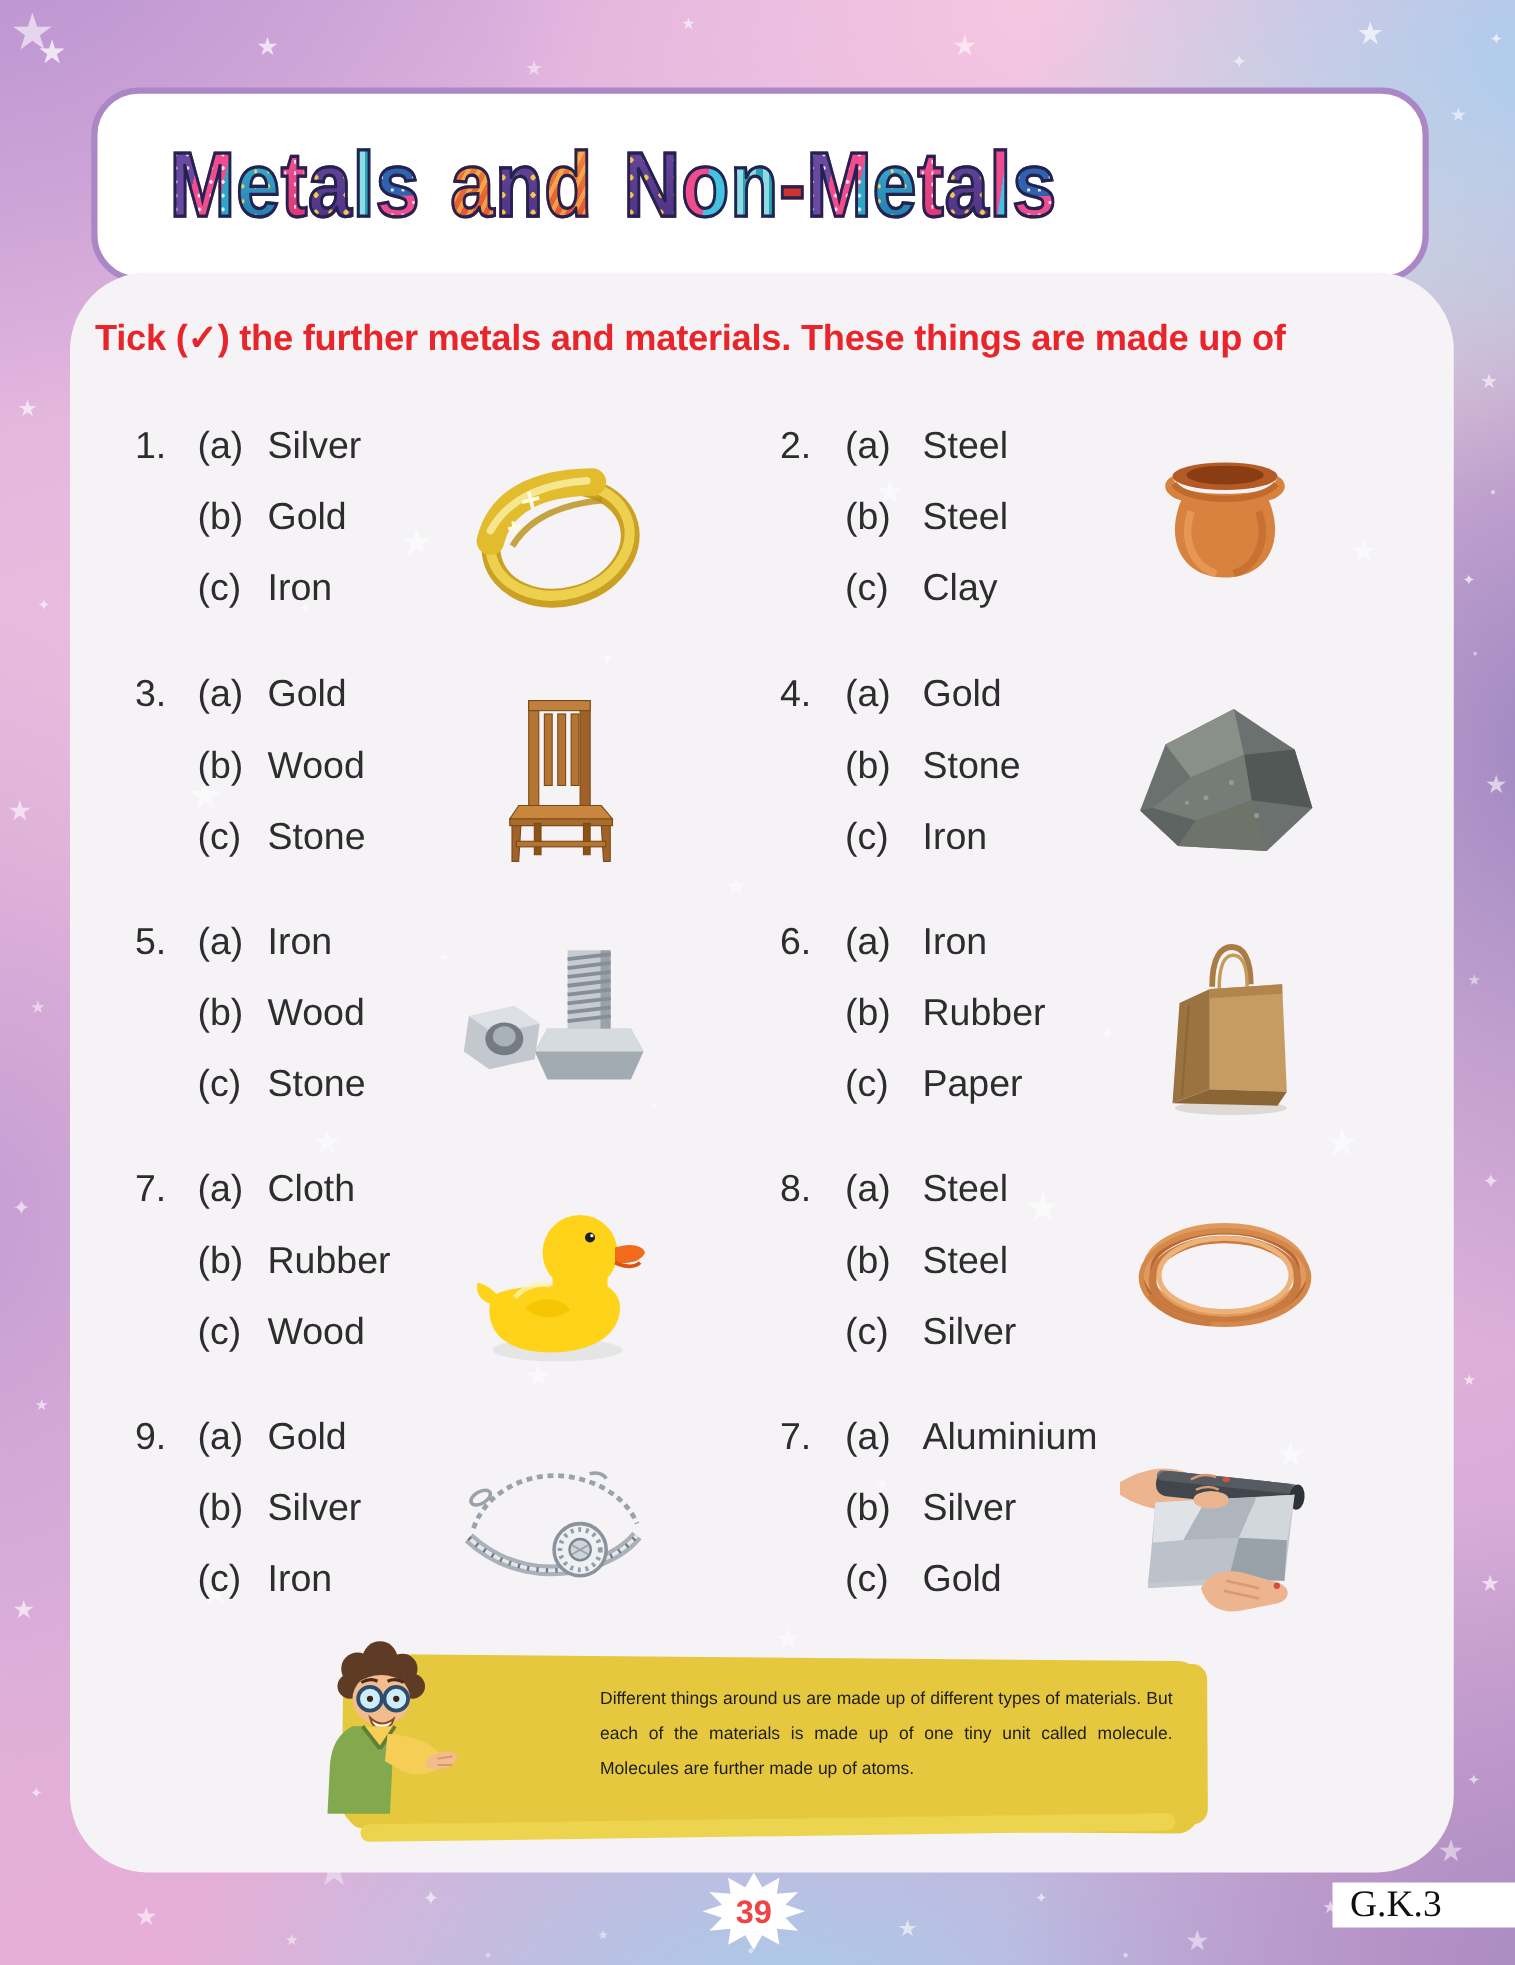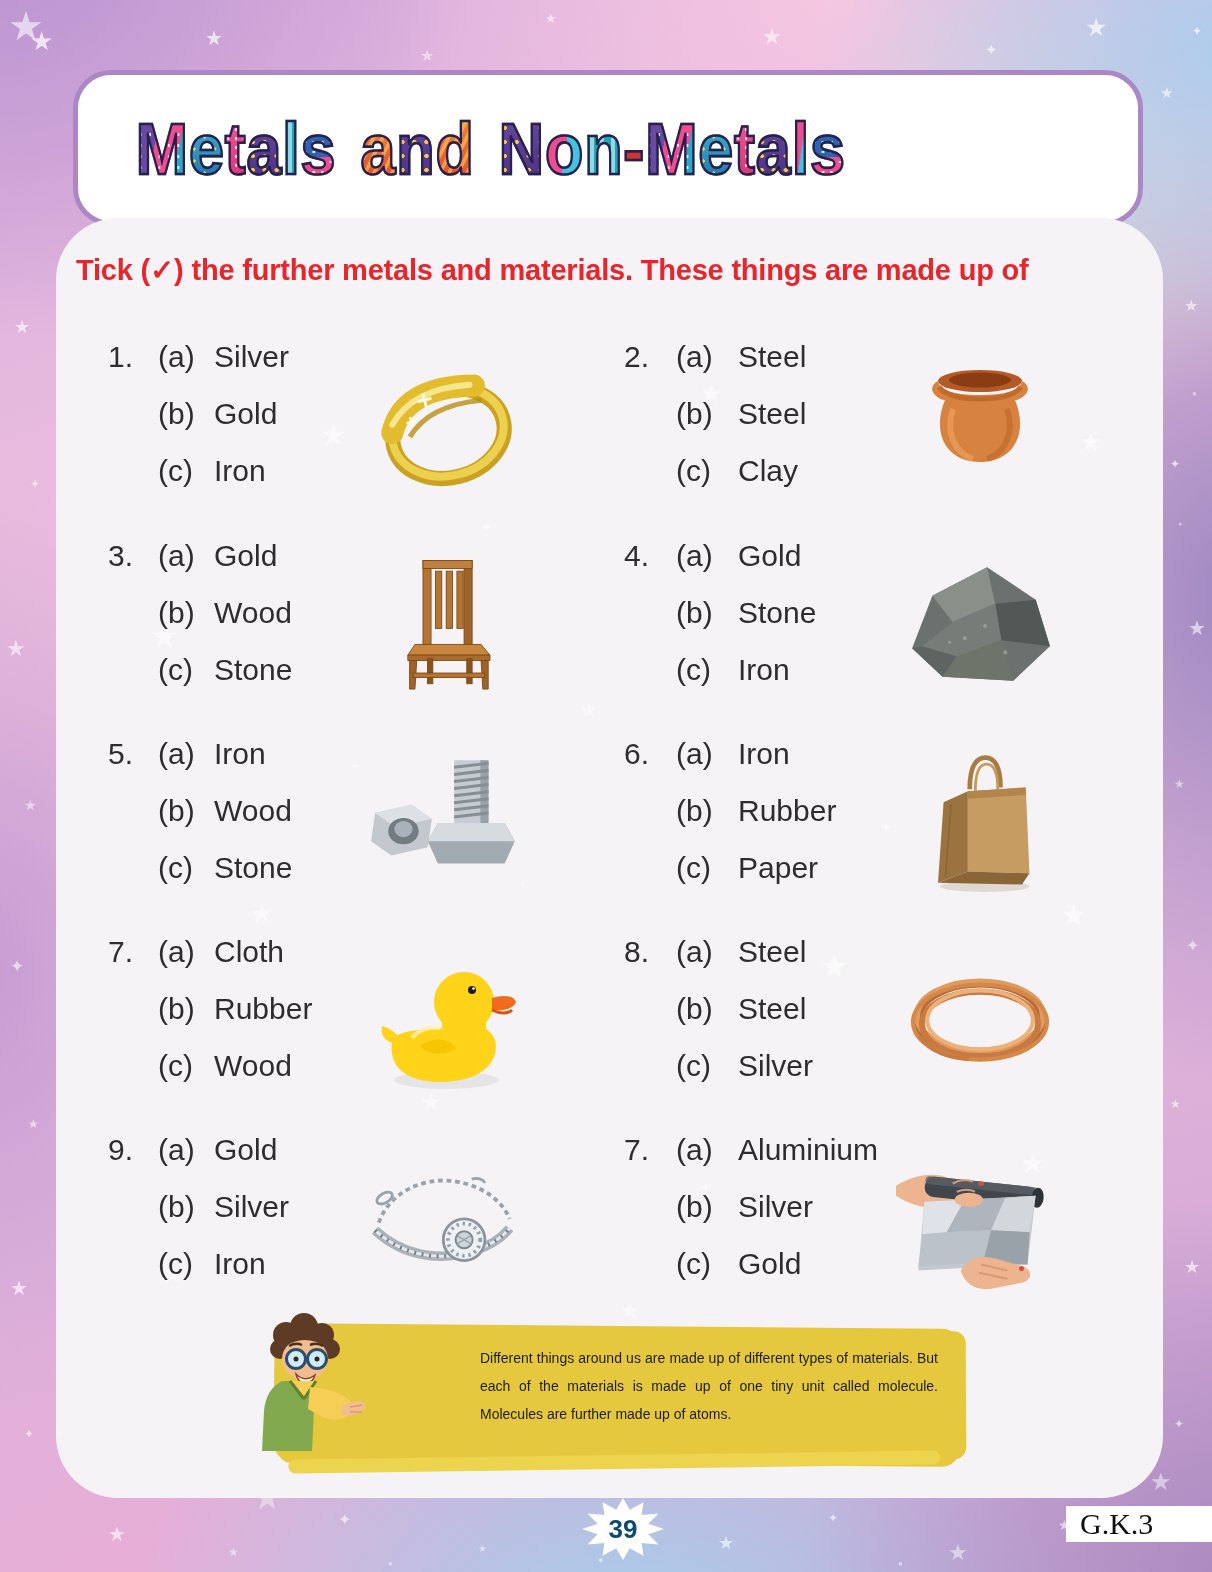--- a/index.html
+++ b/index.html
@@ -53,22 +53,22 @@
   .qr .qimg{margin-left:14px;}
   
   .intext-box{position:absolute;left:278px;top:1333px;width:688px;height:128px;background:#e6c83e;border-radius:12px;transform:rotate(-.3deg);}
   .intext-box::before{content:"";position:absolute;left:-4px;right:6px;top:-7px;bottom:-3px;background:#e6c83e;border-radius:18px;transform:rotate(.8deg);z-index:-1;}
   .intext-box::after{content:"";position:absolute;left:10px;right:26px;bottom:-8px;height:14px;background:#ecd44e;transform:rotate(-.5deg);border-radius:8px;}
   .mascot{position:absolute;left:246px;top:1312px;width:120px;height:142px;}
   .badge{position:absolute;left:346px;top:1370px;width:146px;text-align:center;font-weight:bold;color:#e03a2f;font-size:25px;line-height:30px;letter-spacing:.5px;
     text-shadow:2px 0 0 #fff,-2px 0 0 #fff,0 2px 0 #fff,0 -2px 0 #fff,1.5px 1.5px 0 #fff,-1.5px 1.5px 0 #fff,1.5px -1.5px 0 #fff,-1.5px -1.5px 0 #fff,3px 3px 3px rgba(110,85,0,.4);}
   .intext-text{position:absolute;left:480px;top:1344px;width:458px;font-size:14px;line-height:28px;color:#1d1d1d;text-align:justify;}
   
-  .page-star{position:absolute;left:582px;top:1498px;width:82px;height:62px;background:#fff;display:flex;align-items:center;justify-content:center;
-    font-size:26px;font-weight:bold;color:#0c4a6e;
+  .page-star{position:absolute;left:562px;top:1498px;width:82px;height:62px;background:#fff;display:flex;align-items:center;justify-content:center;
+    font-size:26px;font-weight:bold;color:#ef4444;
     clip-path:polygon(100% 50%,80.9% 58.3%,93.3% 75%,72.6% 72.6%,75% 93.3%,58.3% 80.9%,50% 100%,41.7% 80.9%,25% 93.3%,27.4% 72.6%,6.7% 75%,19.1% 58.3%,0% 50%,19.1% 41.7%,6.7% 25%,27.4% 27.4%,25% 6.7%,41.7% 19.1%,50% 0%,58.3% 19.1%,75% 6.7%,72.6% 27.4%,93.3% 25%,80.9% 41.7%);}
   .gk{position:absolute;left:1066px;top:1506px;width:146px;height:36px;background:#fff;display:flex;align-items:center;justify-content:flex-start;
     padding-left:14px;box-sizing:border-box;font-family:"Liberation Serif",serif;font-size:30px;color:#101010;}
 </style>
 </head>
 <body>
 
 <div id="page">
 
   <div id="stars-back">

